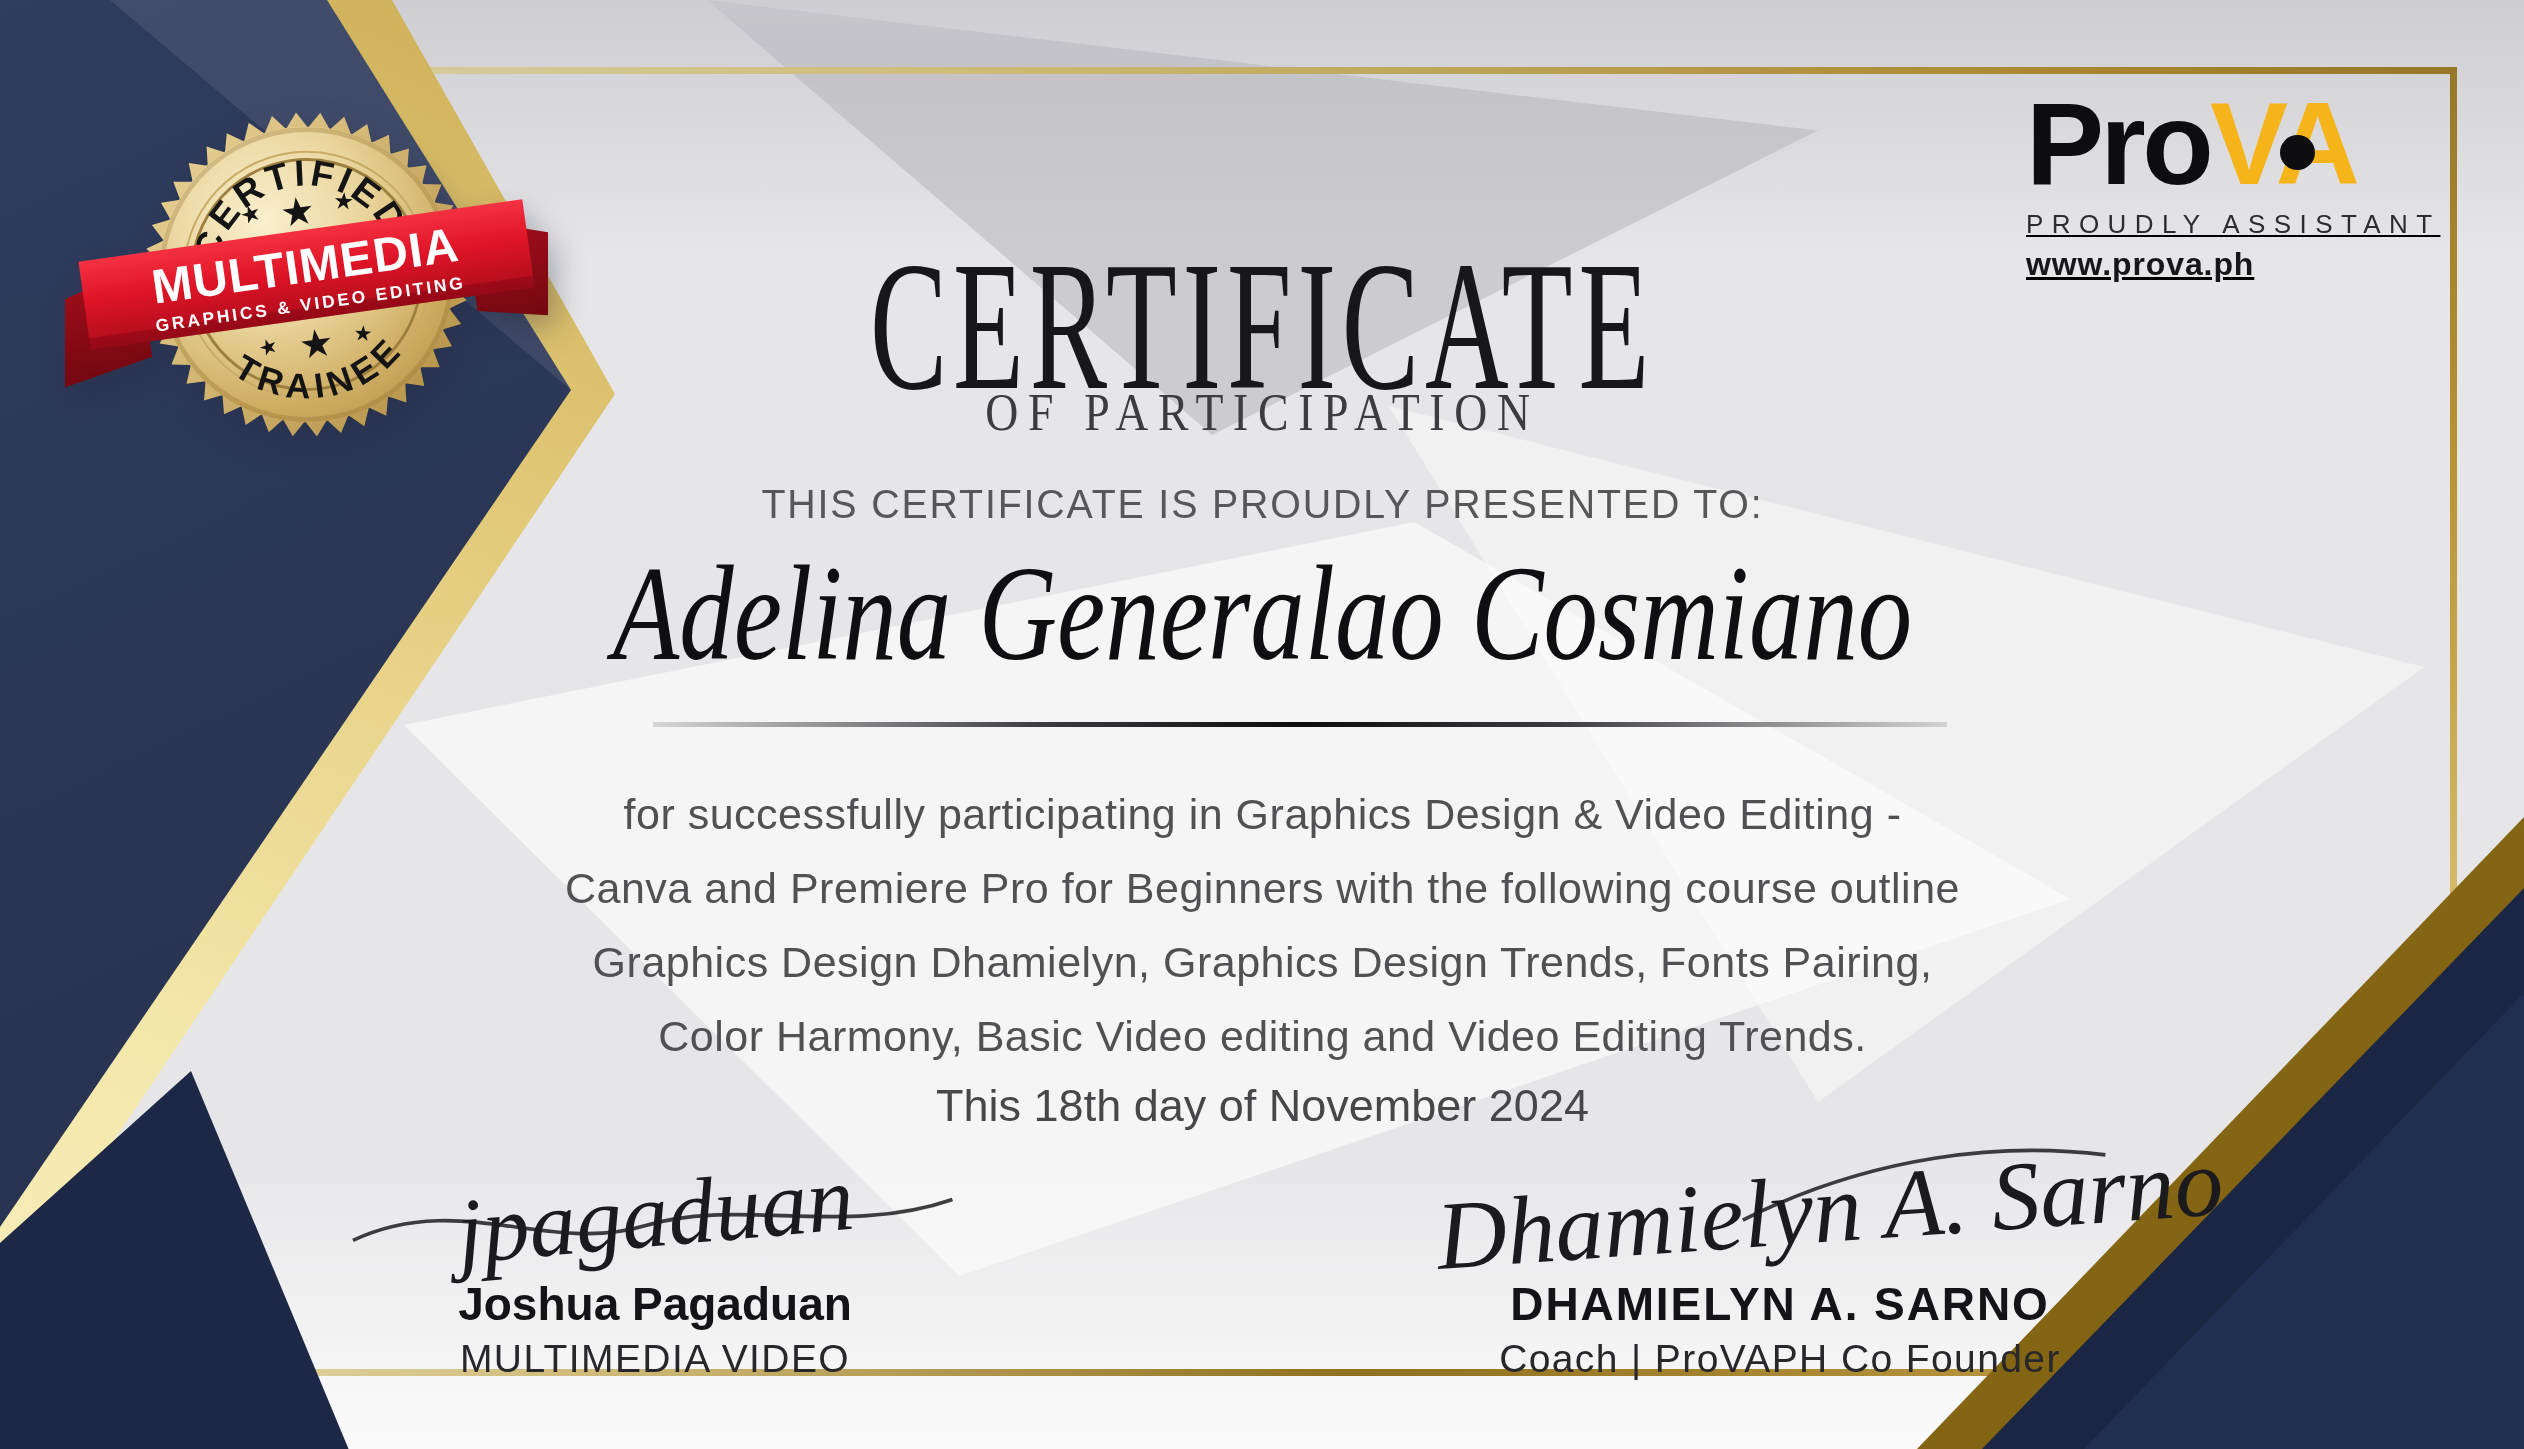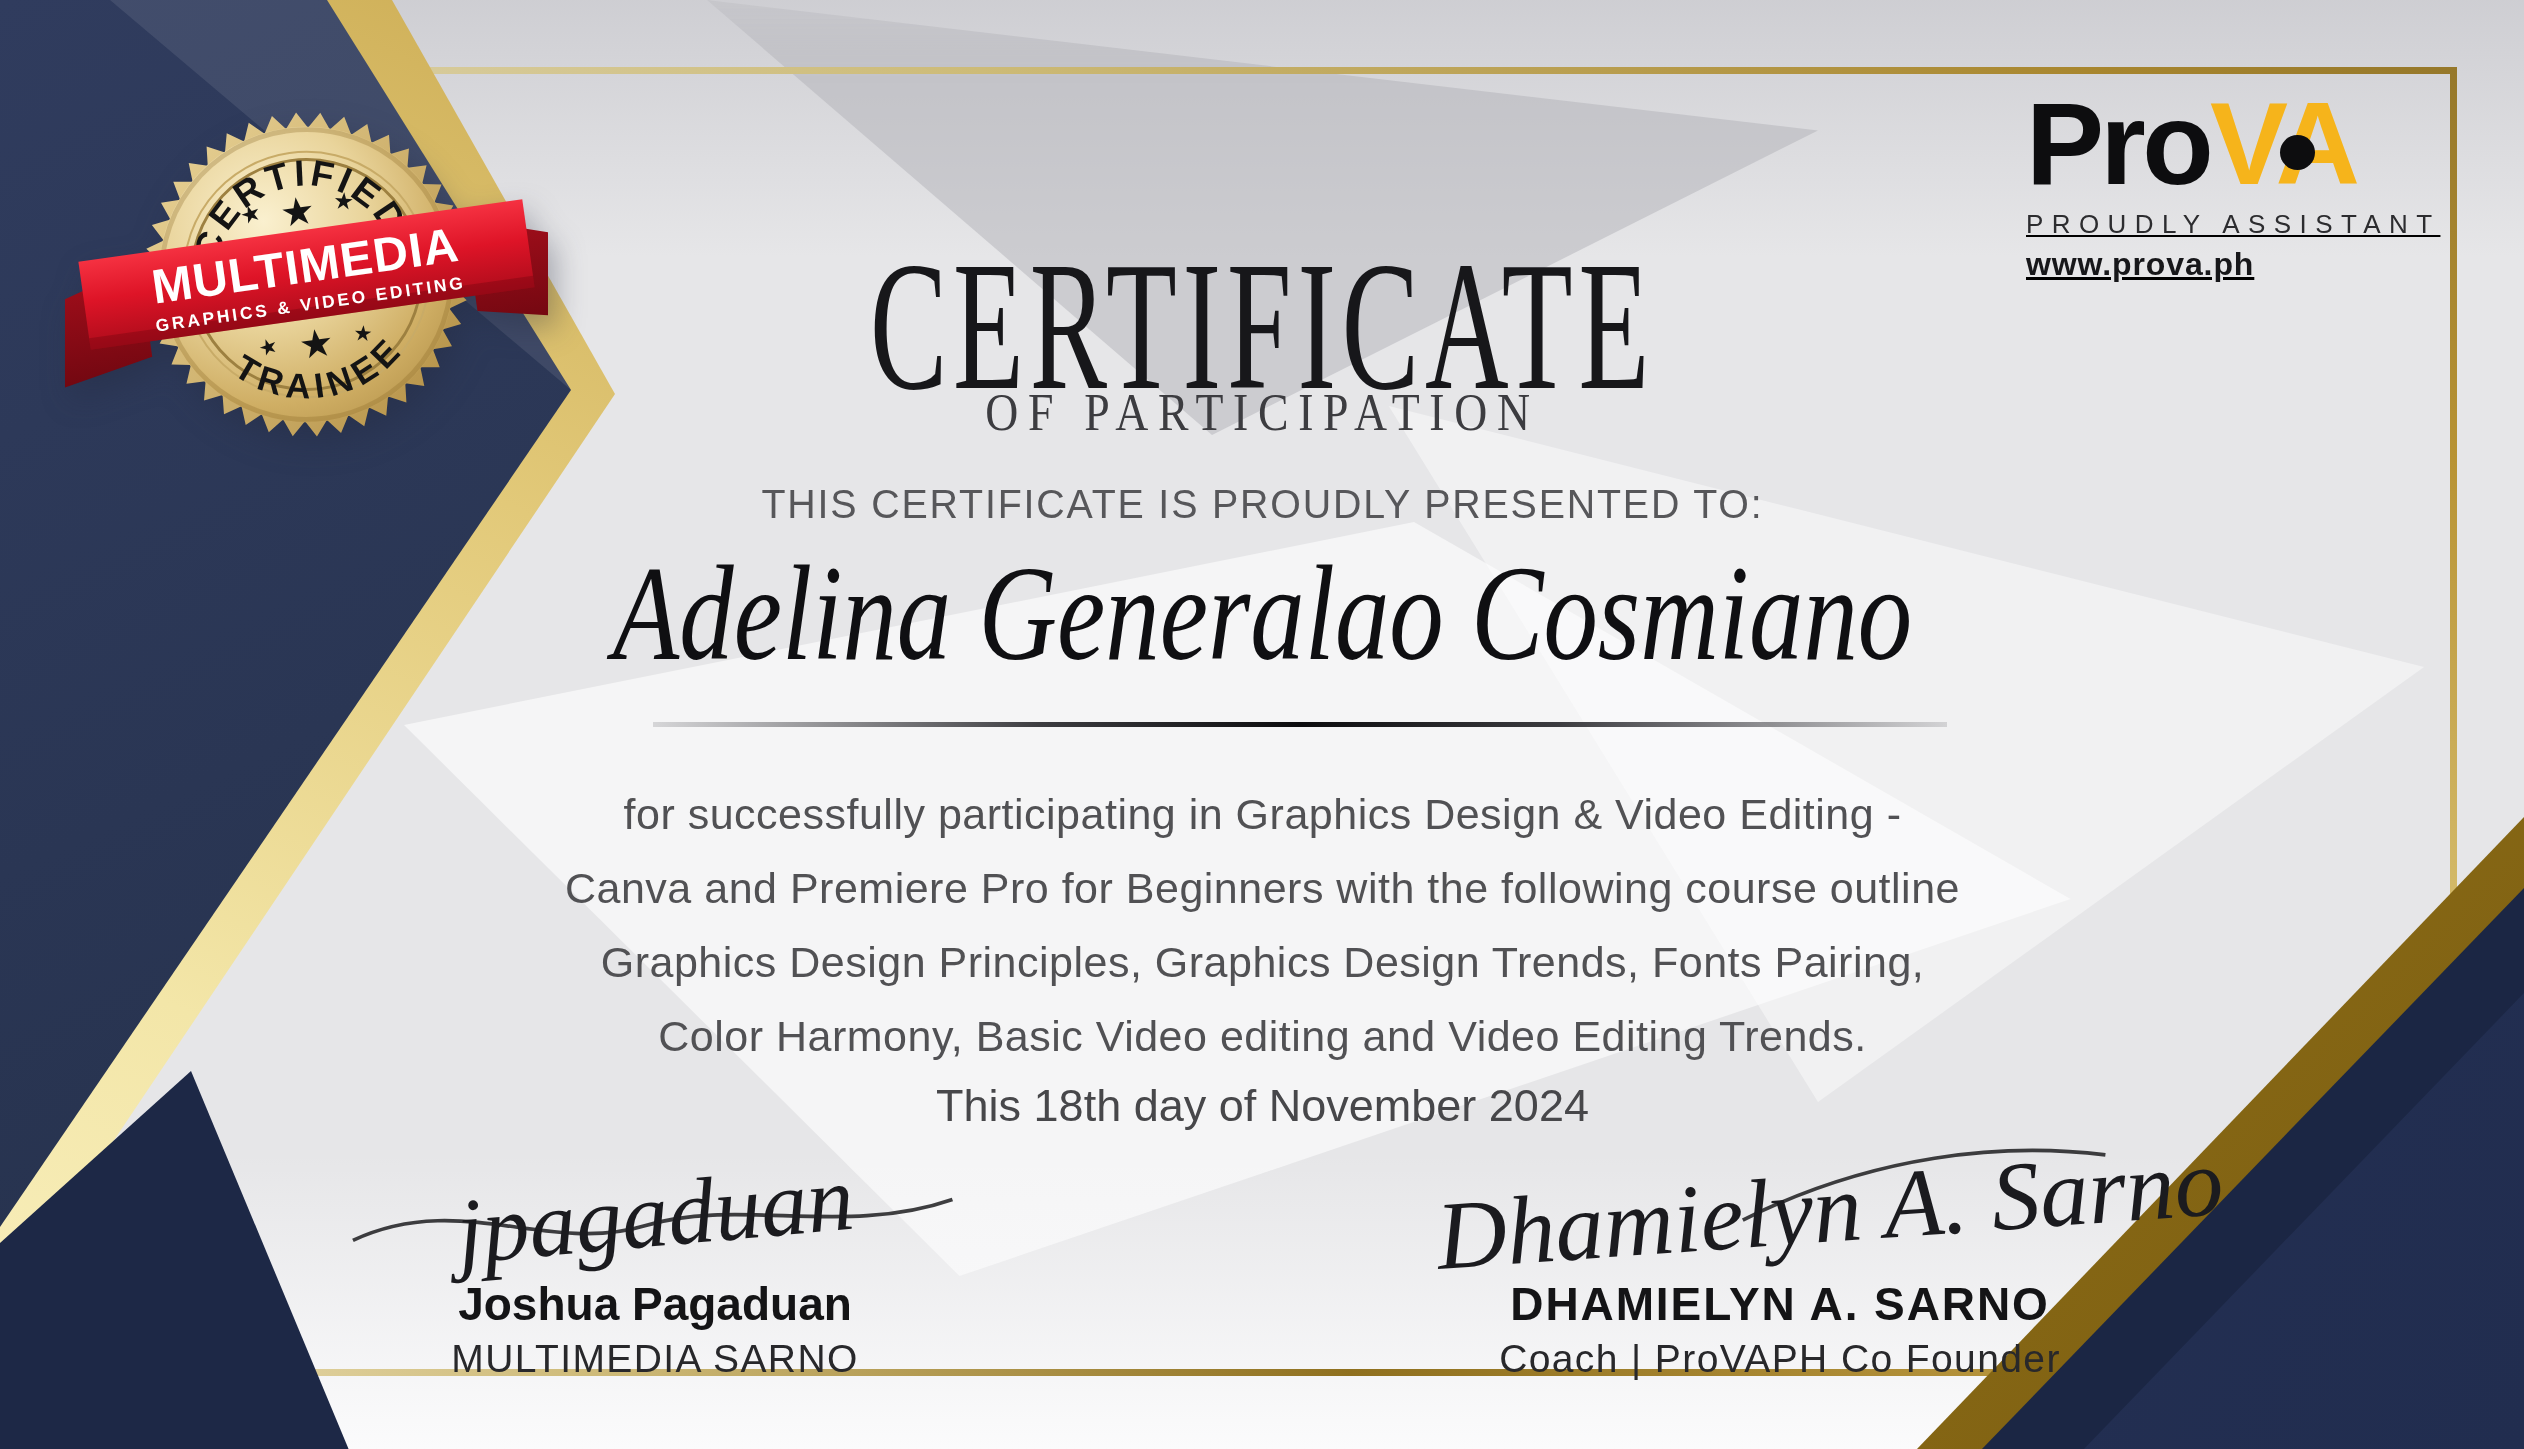--- a/index.html
+++ b/index.html
@@ -181,35 +181,35 @@
 
   <div class="centered title">CERTIFICATE</div>
   <div class="centered subtitle">OF PARTICIPATION</div>
   <div class="centered presented">THIS CERTIFICATE IS PROUDLY PRESENTED TO:</div>
   <div class="centered name">Adelina Generalao Cosmiano</div>
   <div class="rule"></div>
 
   <div class="centered body-block">
     <div>for successfully participating in Graphics Design &amp; Video Editing -</div>
     <div>Canva and Premiere Pro for Beginners with the following course outline</div>
-    <div>Graphics Design Principles, Graphics Design Trends, Fonts Pairing,</div>
+    <div>Graphics Design Dhamielyn, Graphics Design Trends, Fonts Pairing,</div>
     <div>Color Harmony, Basic Video editing and Video Editing Trends.</div>
   </div>
 
   <div class="centered date">This 18th day of November 2024</div>
 
   <div class="sig sig-left">
     <div class="script-wrap">
       <svg class="flourish" viewBox="0 0 680 132">
         <path d="M 15,96 C 130,42 225,112 330,80 C 430,50 545,92 660,52" fill="none" stroke="#1d1d20" stroke-width="4" opacity=".85"></path>
       </svg>
       <div class="script">jpagaduan</div>
     </div>
     <div class="sig-name">Joshua Pagaduan</div>
-    <div class="sig-title">MULTIMEDIA SARNO</div>
+    <div class="sig-title">MULTIMEDIA VIDEO</div>
   </div>
 
   <div class="sig sig-right">
     <div class="script-wrap">
       <svg class="flourish" viewBox="0 0 740 186">
         <path d="M 330,128 C 470,58 610,44 720,58" fill="none" stroke="#1d1d20" stroke-width="4" opacity=".85"></path>
       </svg>
       <div class="script">Dhamielyn A. Sarno</div>
     </div>
     <div class="sig-name">DHAMIELYN A. SARNO</div>

